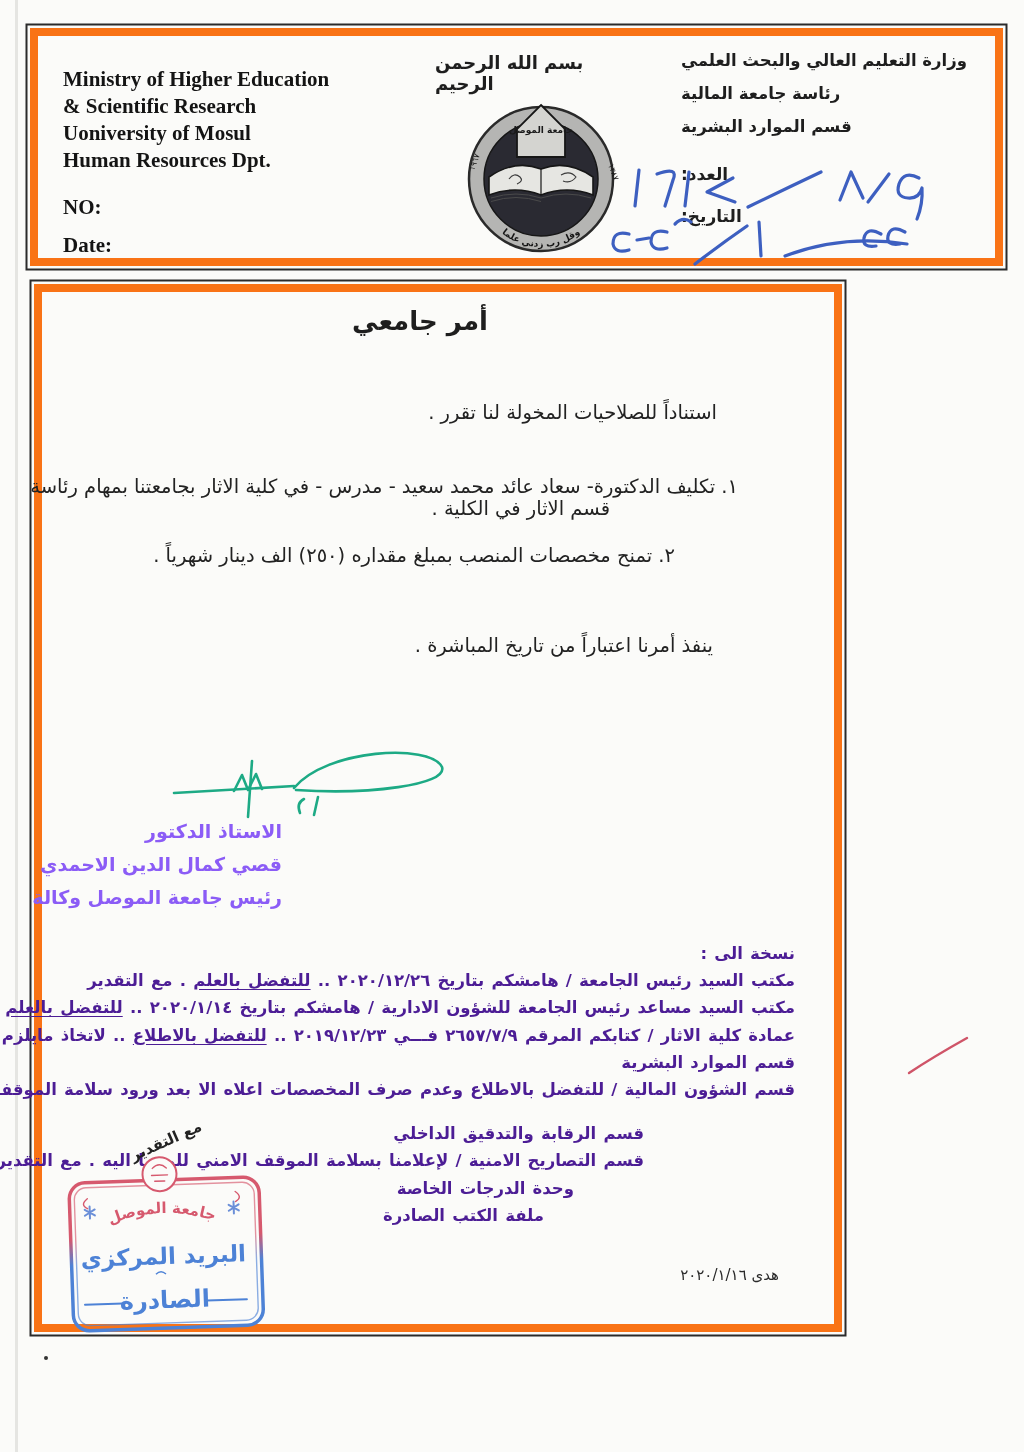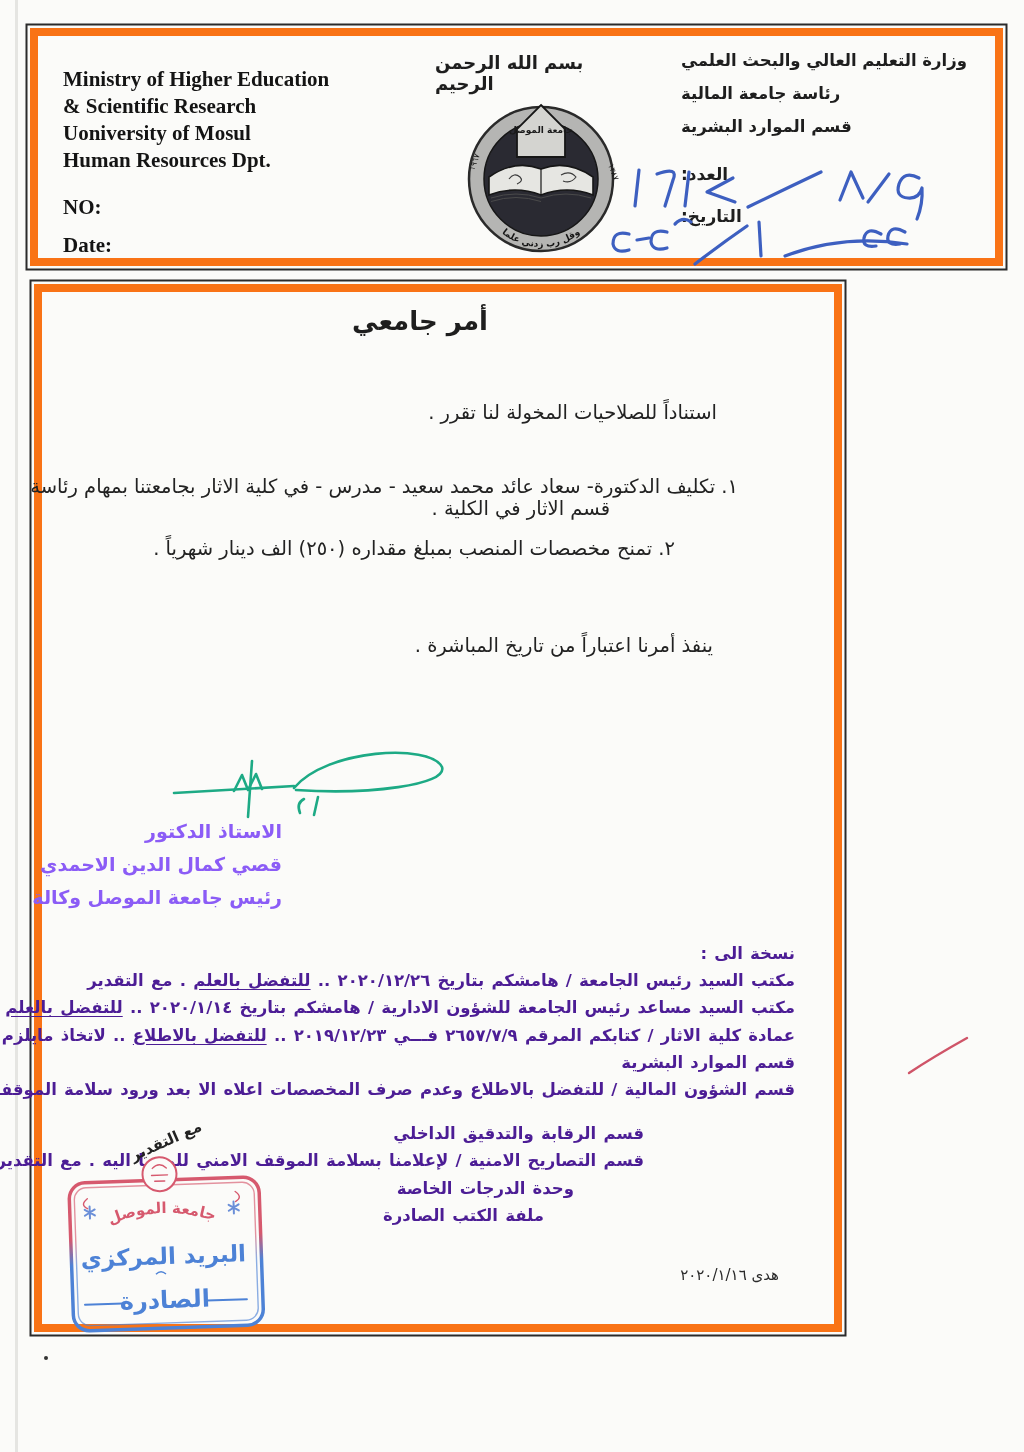--- a/index.html
+++ b/index.html
@@ -111,21 +111,21 @@
     </svg>
   </div>
 
   <div class="frame main-box">
 
     <div class="abs title">أمر جامعي</div>
 
     <div class="abs bline" style="top:109px;right:117px;">استناداً للصلاحيات المخولة لنا تقرر .</div>
     <div class="abs bline" style="top:159px;right:96px;margin-top:24px;">١. تكليف الدكتورة- سعاد عائد محمد سعيد -  مدرس -  في كلية الاثار بجامعتنا بمهام رئاسة</div>
     <div class="abs bline" style="top:205px;right:224px;">قسم الاثار في الكلية .</div>
-    <div class="abs bline" style="top:245px;right:159px;">٢. تمنح مخصصات المنصب بمبلغ  مقداره (٢٥٠) الف دينار شهرياً .</div>
+    <div class="abs bline" style="top:252px;right:159px;">٢. تمنح مخصصات المنصب بمبلغ  مقداره (٢٥٠) الف دينار شهرياً .</div>
     <div class="abs bline" style="top:342px;right:121px;">ينفذ أمرنا اعتباراً من تاريخ المباشرة .</div>
 
     <svg class="abs" style="left:116px;top:451px;" width="300" height="90" viewBox="0 0 300 90">
       <g stroke="#1daa85" stroke-width="2.6" fill="none" stroke-linecap="round" stroke-linejoin="round">
         <path d="M16,50 L136,43"></path>
         <path d="M76,48 L84,32 L90,47 L98,31 L104,46"></path>
         <path d="M94,18 L90,74"></path>
         <path d="M136,45 C168,6 272,0 284,24 C290,42 210,52 138,47"></path>
         <path d="M146,56 Q138,60 142,70"></path>
         <path d="M160,54 L156,72"></path>

